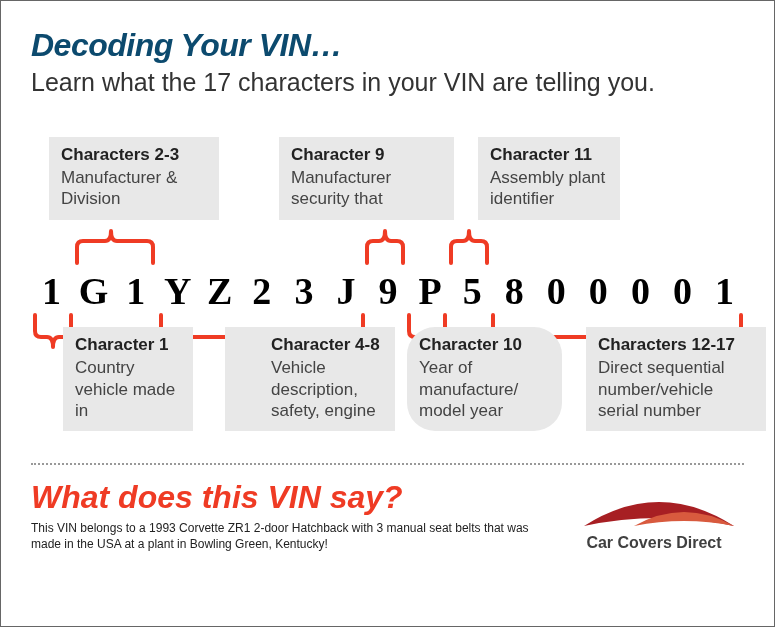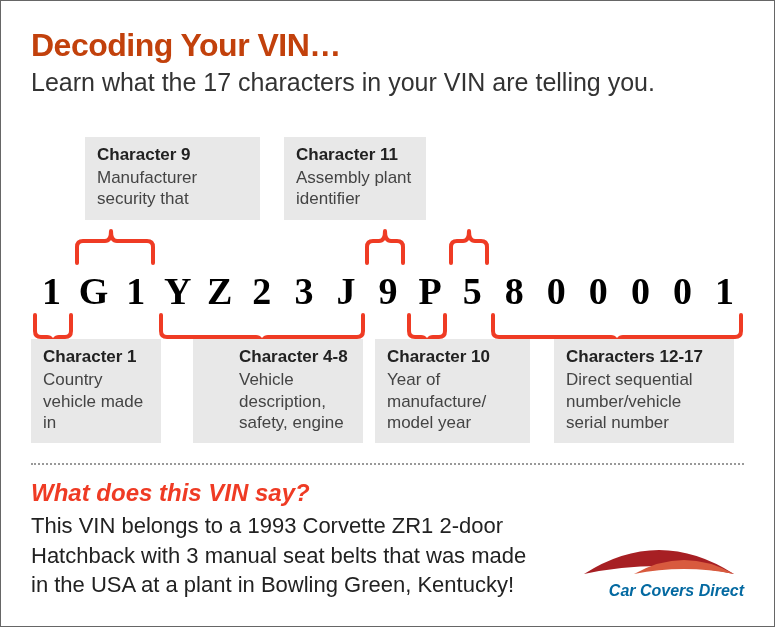--- a/index.html
+++ b/index.html
@@ -6,55 +6,56 @@
   body {
     font-family: Arial, Helvetica, sans-serif;
     background: #fff;
     width: 775px;
     height: 627px;
     position: relative;
     border: 1px solid #666;
     padding: 26px 30px 20px 30px;
   }
   .title {
-    color: #c2410c;
+    color: #0c4a6e;
     font-weight: 900;
     font-size: 32px;
+    font-style: italic;
     letter-spacing: -0.5px;
   }
   .subtitle {
     color: #333;
     font-size: 25px;
     margin-top: 4px;
   }
   .diagram {
     position: relative;
     margin-top: 40px;
     height: 310px;
   }
   .top-boxes, .bottom-boxes {
     display: flex;
     position: absolute;
     left: 0;
   }
   .top-boxes { top: 0; }
-  .bottom-boxes { bottom: 4px; }
+  .bottom-boxes { bottom: 16px; margin-left: 32px; }
   .info-box {
     background: #e8e8e8;
     padding: 8px 12px 10px 12px;
     margin-right: 6px;
   }
   .info-box .bt { font-weight: bold; font-size: 17px; color: #222; }
   .info-box .bd { font-size: 17px; color: #444; line-height: 1.25; margin-top: 2px; }
   .tb1 { width: 170px; margin-left: 18px;}
   .tb2 { width: 175px; margin-left: 54px;}
   .tb3 { width: 142px; margin-left: 18px;}
   .bb1 { width: 130px; margin-left: 0;}
   .bb2 { width: 170px; margin-left: 26px; padding-left: 46px;}
-  .bb3 { width: 155px; margin-left: 6px;}
+  .bb3 { width: 155px; margin-left: 6px; border-radius: 28px;}
   .bb4 { width: 180px; margin-left: 18px;}
   .vin-row {
     position: absolute;
     top: 132px;
     left: 0;
     display: flex;
     width: 100%;
     justify-content: space-between;
   }
   .vin-char {
@@ -75,43 +76,47 @@
   }
   .footer {
     display: flex;
     justify-content: space-between;
     align-items: flex-end;
     margin-top: 14px;
   }
   .footer-text { max-width: 500px; }
   .q-title {
     color: #ef3b24;
-    font-size: 24px;
+    font-size: 32px;
     font-style: italic;
     font-weight: 700;
   }
   .q-body {
-    font-size: 22px;
+    font-size: 12px;
     color: #222;
     line-height: 1.35;
     margin-top: 4px;
   }
   .logo { text-align: right; width: 180px; }
   .logo svg { display: block; margin-left: auto; }
-  .logo-text { color: #0369a1; font-style: italic; font-size: 16px; margin-top: 2px; font-weight: 600;}
+  .logo-text { color: #404040; font-size: 16px; margin-top: 2px; font-weight: 600; text-align: center;}
 </style>
 </head>
 <body>
 
 <h1 class="title">Decoding Your VIN…</h1>
 <p class="subtitle">Learn what the 17 characters in your VIN are telling you.</p>
 
 <div class="diagram">
 
   <div class="top-boxes">
+    <div class="info-box tb1">
+      <div class="bt">Characters 2-3</div>
+      <div class="bd">Manufacturer &amp; Division</div>
+    </div>
     <div class="info-box tb2">
       <div class="bt">Character 9</div>
       <div class="bd">Manufacturer security that</div>
     </div>
     <div class="info-box tb3">
       <div class="bt">Character 11</div>
       <div class="bd">Assembly plant identifier</div>
     </div>
   </div>
 

